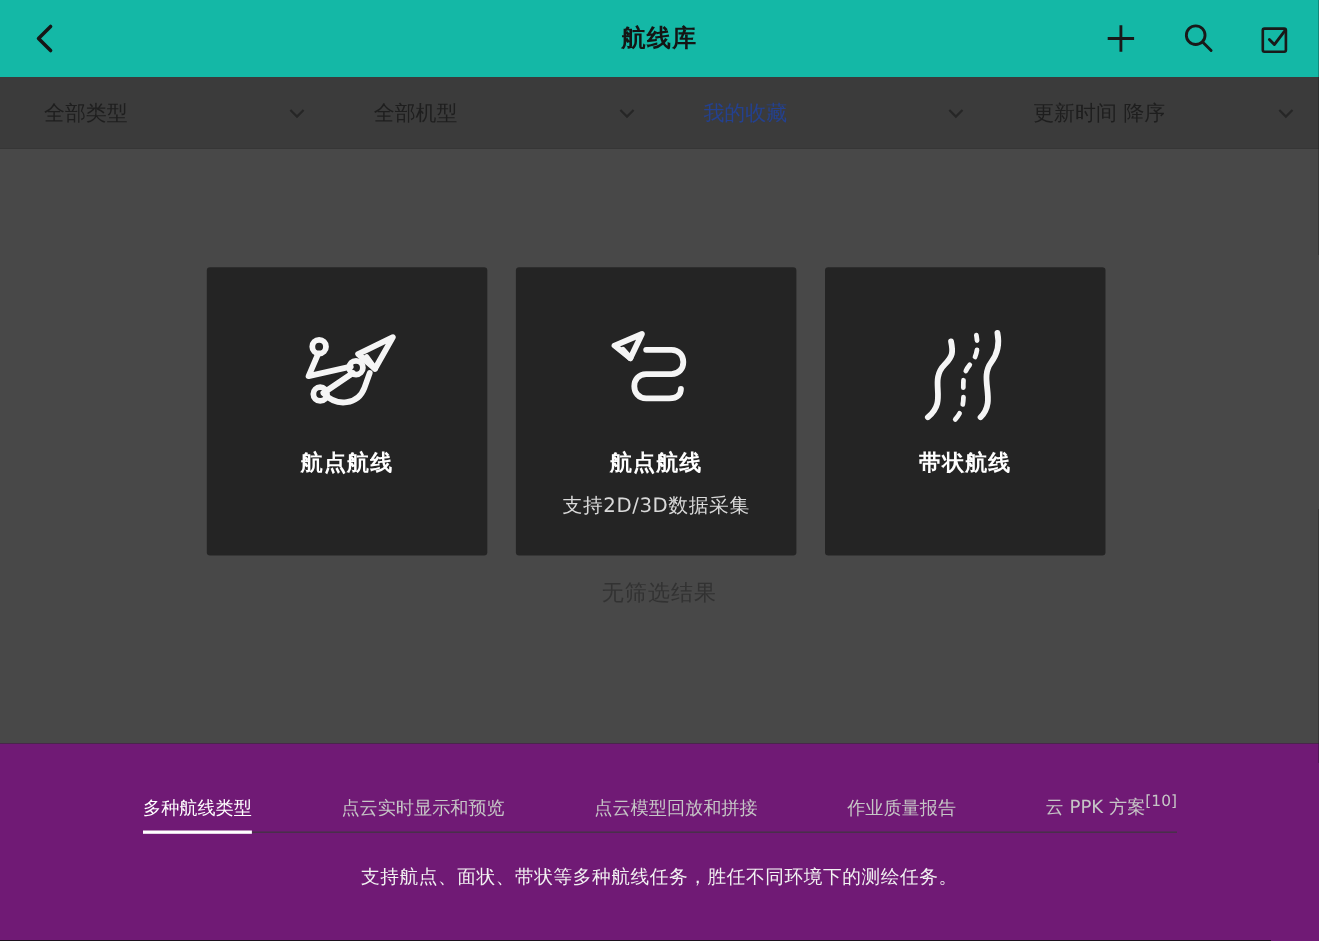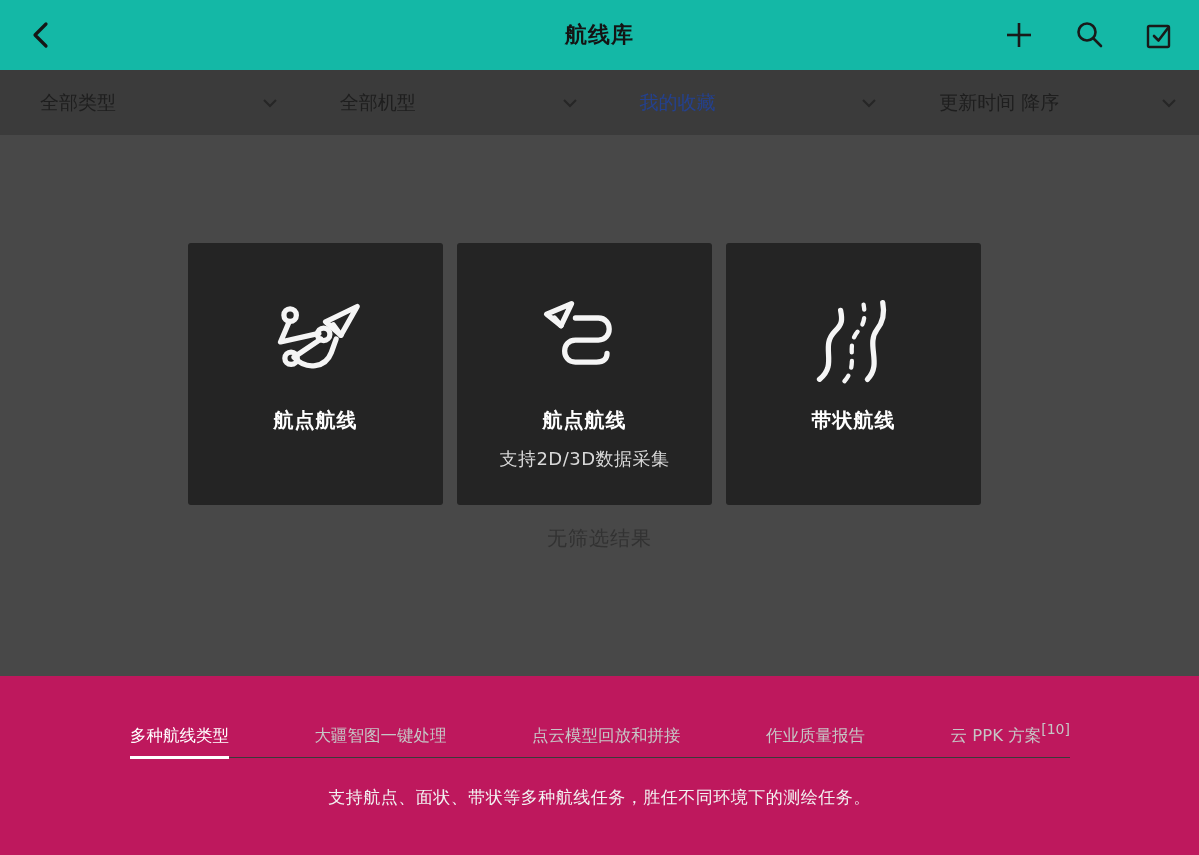--- a/index.html
+++ b/index.html
@@ -26,31 +26,31 @@
   
   .filter-bar { position: absolute; top: 70px; left: 0; right: 0; height: 65px;
     background: #3b3b3b; display: flex; }
   .filter-item { flex: 1 1 0; position: relative; display: flex; align-items: center;
     padding-left: 40px; font-size: 19px; color: #1e1e1e; cursor: pointer; }
   .filter-item .chev { position: absolute; right: 22px; top: 50%; margin-top: -7px; }
   .filter-item.active { color: #24418f; }
 
   
   .main { position: absolute; top: 135px; left: 0; right: 0; height: 541px; background: #484848; }
-  .cards { position: absolute; left: 188px; top: 108px; display: flex; gap: 14px; }
+  .cards { position: absolute; left: 188px; top: 108px; display: flex; gap: 26px; }
   .card { width: 255px; height: 262px; background: #242424; border-radius: 3px;
     text-align: center; cursor: pointer; }
   .card-icon { height: 96px; margin-top: 50px; display: flex; align-items: center; justify-content: center; }
   .card-title { margin-top: 18px; color: #ffffff; font-size: 20px; font-weight: 600; letter-spacing: 1px; }
   .card-subtitle { margin-top: 13px; color: #d9d9d9; font-size: 18px; letter-spacing: 0.5px; min-height: 18px; }
   .empty-state { position: absolute; top: 390px; left: 0; width: 100%; text-align: center;
     color: #323232; font-size: 20px; letter-spacing: 1px; }
 
   
-  .bottom-panel { position: absolute; top: 676px; left: 0; right: 0; height: 179px; background: #be185d; }
+  .bottom-panel { position: absolute; top: 676px; left: 0; right: 0; height: 179px; background: #701a75; }
   .tabs { position: absolute; left: 130px; width: 940px; top: 42px;
     display: flex; justify-content: space-between; align-items: flex-end;
     border-bottom: 1px solid #3a3a3a; }
   .tab { position: relative; font-size: 16.5px; line-height: 22px; color: #c6c6c6;
     padding-bottom: 10px; white-space: nowrap; cursor: pointer; }
   .tab sup { font-size: 14px; }
   .tab.active { color: #ffffff; }
   .tab.active::after { content: ""; position: absolute; left: 0; right: 0; bottom: -2px;
     height: 3px; background: #ffffff; }
   .description { position: absolute; top: 110px; left: 0; width: 100%; text-align: center;
@@ -187,21 +187,21 @@
     </div>
     <div class="empty-state">无筛选结果</div>
   </div>
 
   <div class="bottom-panel">
     <div class="tabs">
       <div class="tab active">
         <span>多种航线类型</span>
       </div>
       <div class="tab">
-        <span>大疆智图一键处理</span>
+        <span>点云实时显示和预览</span>
       </div>
       <div class="tab">
         <span>点云模型回放和拼接</span>
       </div>
       <div class="tab">
         <span>作业质量报告</span>
       </div>
       <div class="tab">
         <span>云 PPK 方案</span><sup>[10]</sup>
       </div>

